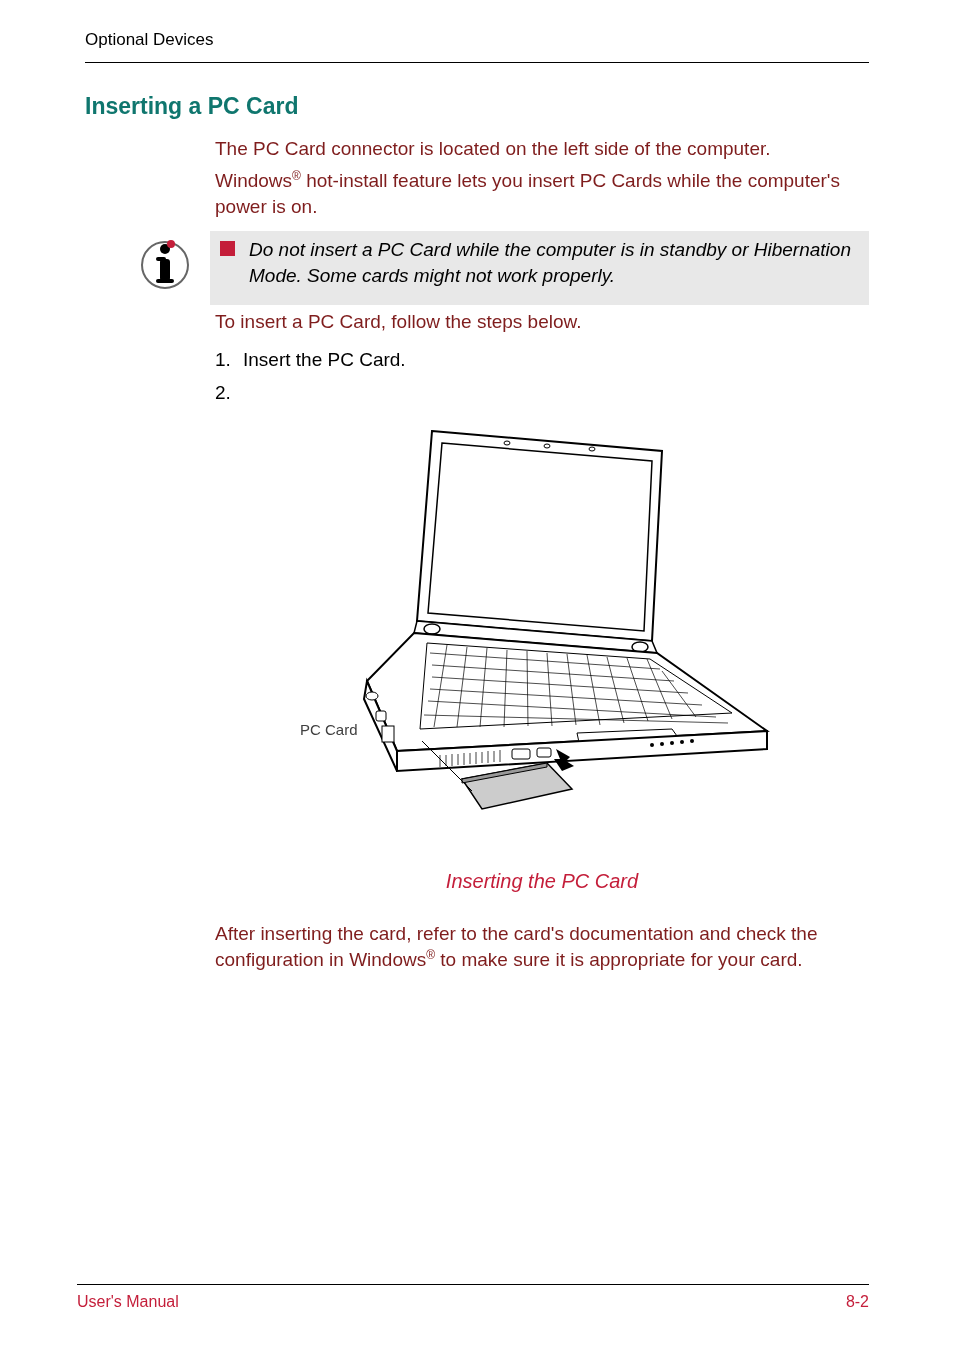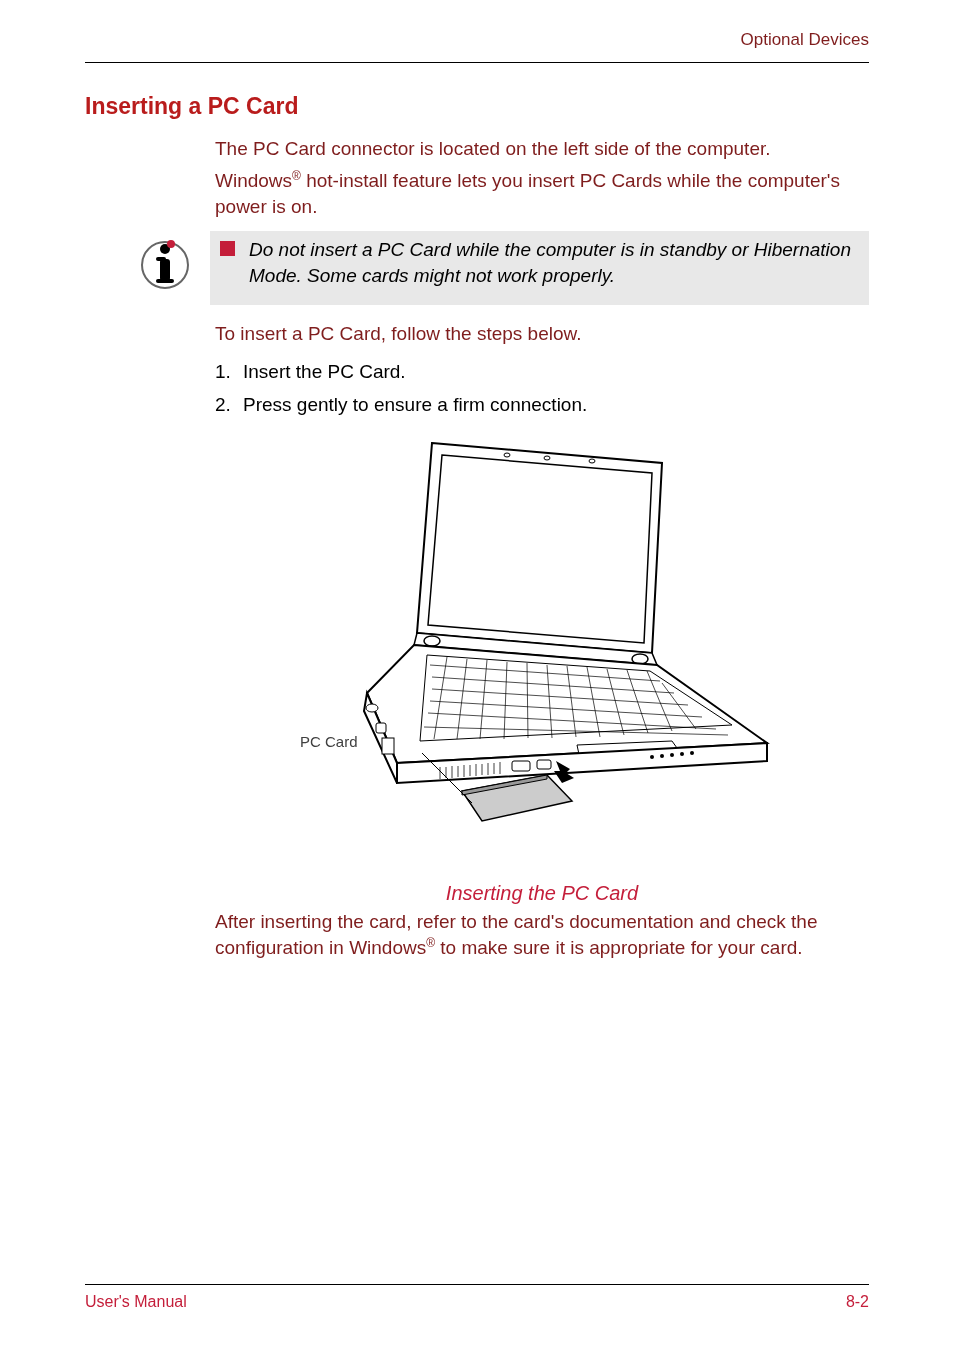--- a/index.html
+++ b/index.html
@@ -9,52 +9,52 @@
     }
     body {
       width: 954px;
       height: 1351px;
       background: #ffffff;
       font-family: Arial, Helvetica, sans-serif;
       position: relative;
       padding: 30px 85px 40px 85px;
     }
     .header-link {
-      text-align: right;
-      color: #7f1d1d;
+      text-align: left;
+      color: #000000;
       font-size: 17px;
       margin-bottom: 12px;
     }
     .header-rule {
       border: none;
       border-top: 1.5px solid #000;
       margin-bottom: 30px;
     }
     .section-heading {
-      color: #b91c1c;
+      color: #0f766e;
       font-size: 23px;
       font-weight: bold;
       margin-bottom: 16px;
     }
     .body-text {
       margin-left: 130px;
       font-size: 19px;
       line-height: 1.35;
       color: #7f1d1d;
       margin-bottom: 6px;
     }
     .body-text sup {
       font-size: 12px;
       vertical-align: super;
     }
     .note-block {
       display: flex;
       align-items: flex-start;
       margin-top: 12px;
-      margin-bottom: 16px;
+      margin-bottom: 4px;
     }
     .note-icon {
       flex-shrink: 0;
       width: 50px;
       margin-left: 55px;
       margin-right: 20px;
       margin-top: 6px;
     }
     .note-content {
       flex: 1;
@@ -115,21 +115,21 @@
       text-align: center;
       font-size: 20px;
       font-style: italic;
       color: #c41e3a;
       margin-top: 29px;
       margin-left: 130px;
     }
     .footer {
       position: absolute;
       bottom: 40px;
-      left: 85px;
+      left: 77px;
       right: 85px;
     }
     .footer-rule {
       border: none;
       border-top: 1px solid #000;
       margin-bottom: 8px;
     }
     .footer-row {
       display: flex;
       justify-content: space-between;
@@ -171,21 +171,20 @@
 
 <p class="body-text">To insert a PC Card, follow the steps below.</p>
 
 <div class="step-list">
   <div class="step-item">
     <span class="step-number">1.</span>
     <span>Insert the PC Card.</span>
   </div>
   <div class="step-item">
     <span class="step-number">2.</span>
-    <span>Press gently to ensure a firm connection.</span>
   </div>
 </div>
 
 <div class="figure-area">
   <svg class="laptop-svg" width="460" height="390" viewBox="0 0 460 390">
 
     <path d="M 120 10 L 350 30 L 340 220 L 105 200 Z" fill="#fff" stroke="#000" stroke-width="2"></path>
     <path d="M 130 22 L 340 40 L 332 210 L 116 192 Z" fill="#fff" stroke="#000" stroke-width="1.5"></path>
     <ellipse cx="195" cy="22" rx="3" ry="2" fill="none" stroke="#000" stroke-width="1"></ellipse>
     <ellipse cx="235" cy="25" rx="3" ry="2" fill="none" stroke="#000" stroke-width="1"></ellipse>
@@ -260,21 +259,21 @@
 
     <path d="M 250 350 L 242 338 L 248 338 L 244 328 L 258 336 L 254 340 L 262 345 Z" fill="#000"></path>
 
     <line x1="160" y1="370" x2="110" y2="320" stroke="#000" stroke-width="1"></line>
   </svg>
   <span class="figure-label">PC Card</span>
 </div>
 
 <p class="figure-caption">Inserting the PC Card</p>
 
-<p class="body-text" style="margin-top:4px">
+<p class="body-text" style="margin-top:28px">
   <span>After inserting the card, refer to the card's documentation and check the configuration in Windows</span><sup>®</sup><span> to make sure it is appropriate for your card.</span>
 </p>
 
 <div class="footer">
   <hr class="footer-rule">
   <div class="footer-row">
     <span>User's Manual</span>
     <span>8-2</span>
   </div>
 </div>

